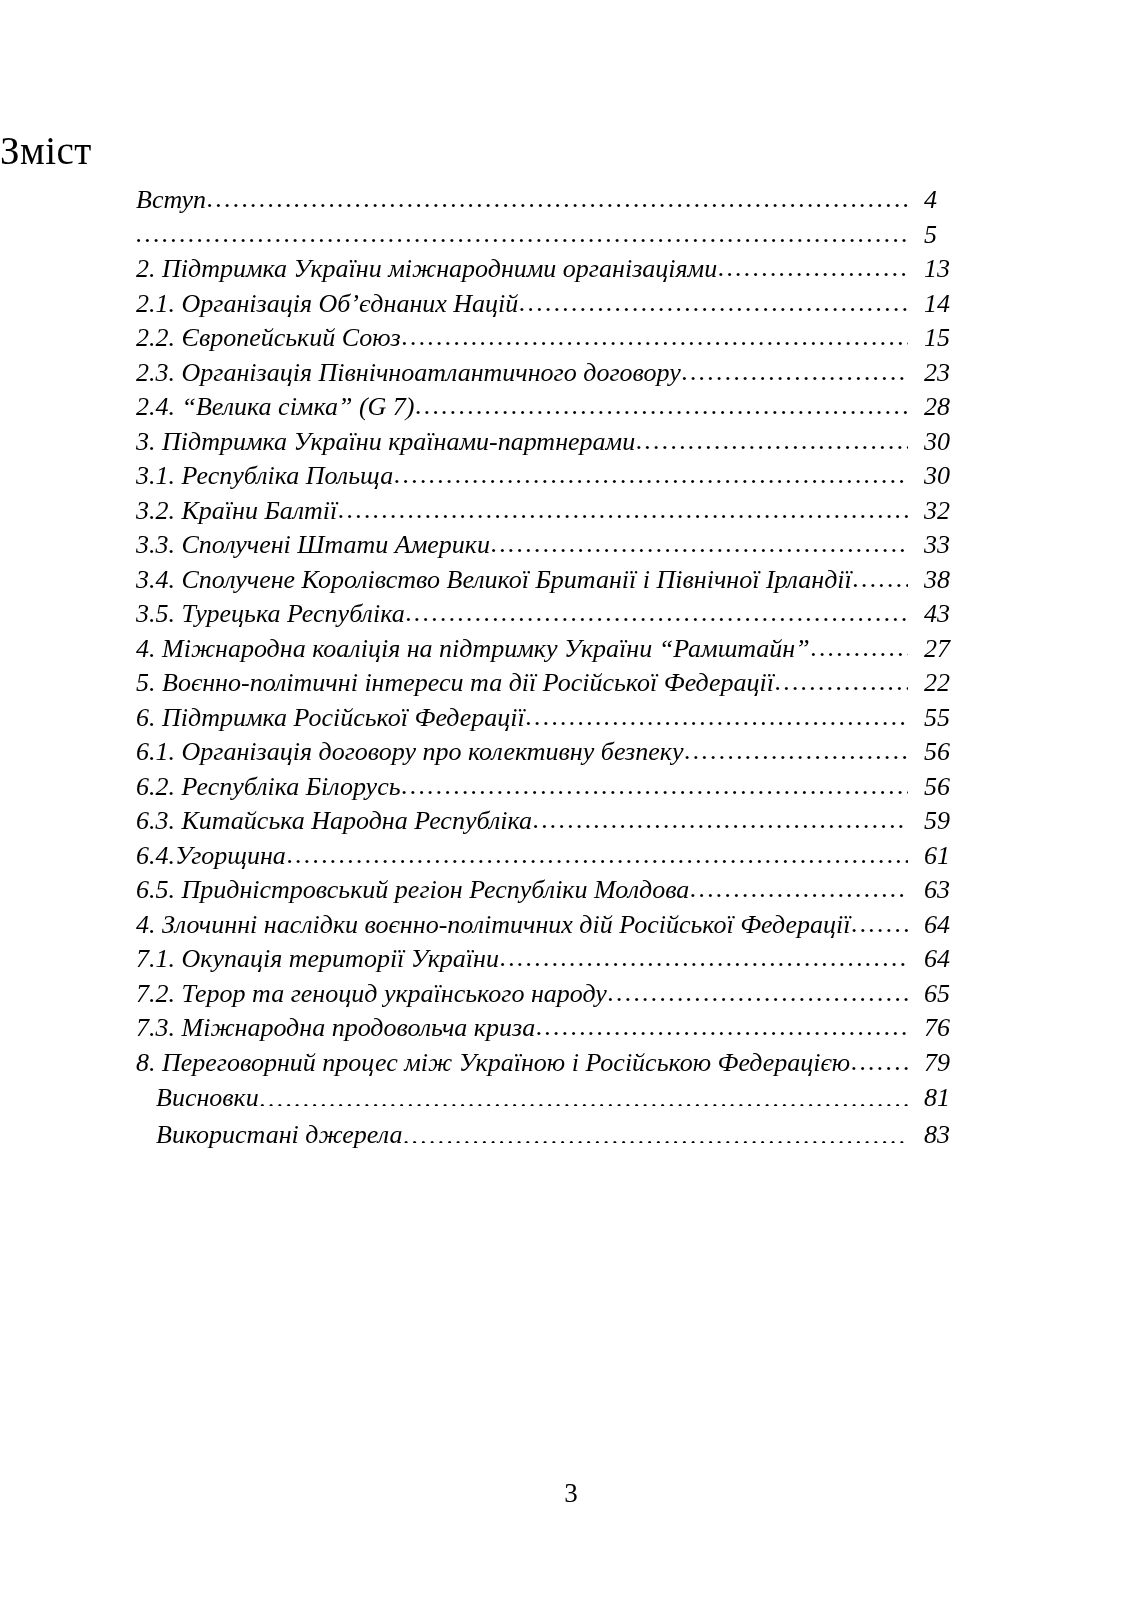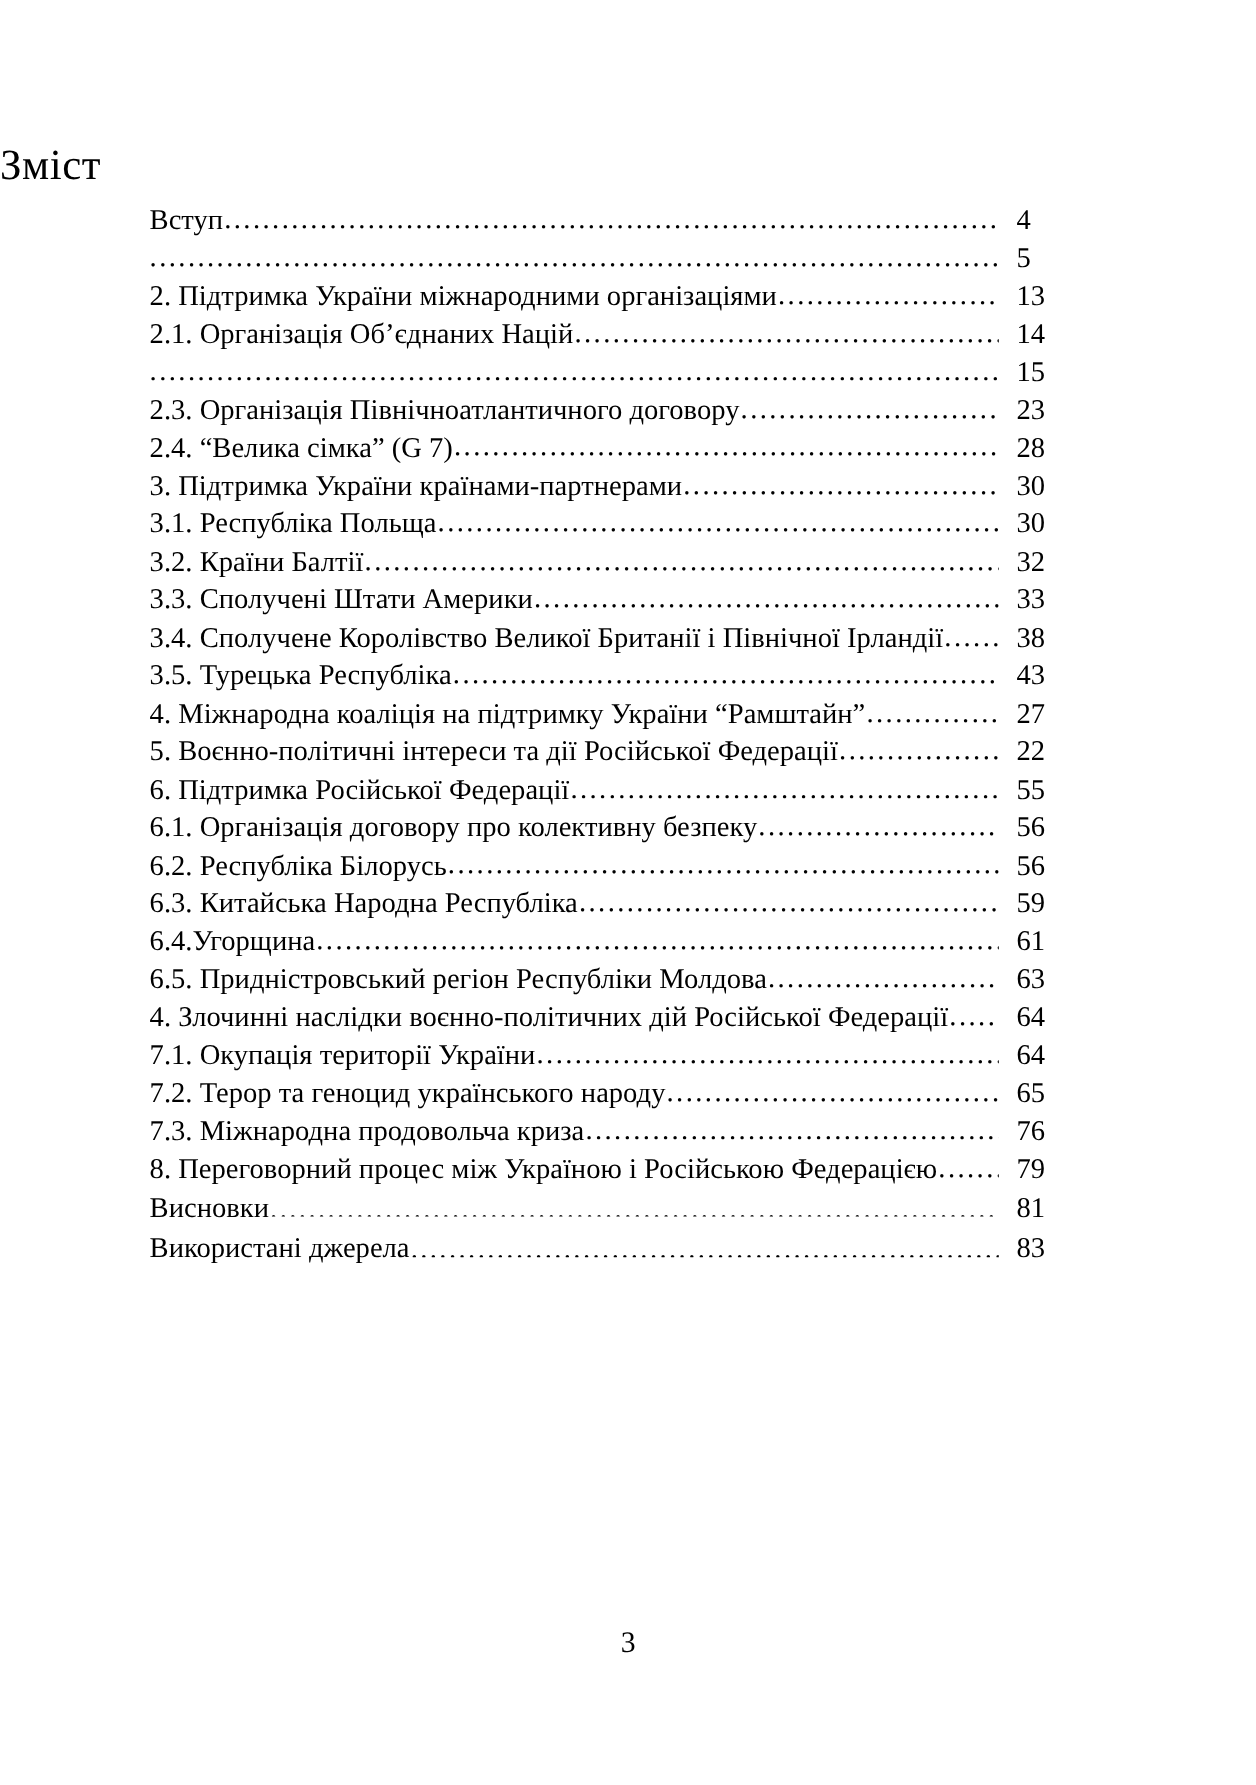--- a/index.html
+++ b/index.html
@@ -36,23 +36,25 @@
     top: 182px;
     left: 136px;
     width: 850px;
   }
   .toc-entry {
     display: flex;
     align-items: baseline;
     font-size: 26px;
     line-height: 33.5px;
     white-space: nowrap;
+    font-style: italic;
   }
   .toc-entry.spaced {
     line-height: 37px;
+    margin-left: 20px;
   }
   .entry-label {
     flex: 0 0 auto;
     padding-right: 1px;
   }
   .entry-leader {
     flex: 1 1 auto;
     overflow: hidden;
     position: relative;
     height: 1em;
@@ -103,20 +105,21 @@
         <span class="entry-label">2. Підтримка України міжнародними організаціями</span>
         <span class="entry-leader"></span>
         <span class="entry-page">13</span>
       </div>
       <div class="toc-entry">
         <span class="entry-label">2.1. Організація Об’єднаних Націй</span>
         <span class="entry-leader"></span>
         <span class="entry-page">14</span>
       </div>
       <div class="toc-entry">
+        <span class="entry-label">2.2. Європейський Союз</span>
         <span class="entry-leader"></span>
         <span class="entry-page">15</span>
       </div>
       <div class="toc-entry">
         <span class="entry-label">2.3. Організація Північноатлантичного договору</span>
         <span class="entry-leader"></span>
         <span class="entry-page">23</span>
       </div>
       <div class="toc-entry">
         <span class="entry-label">2.4. “Велика сімка” (G 7)</span>

